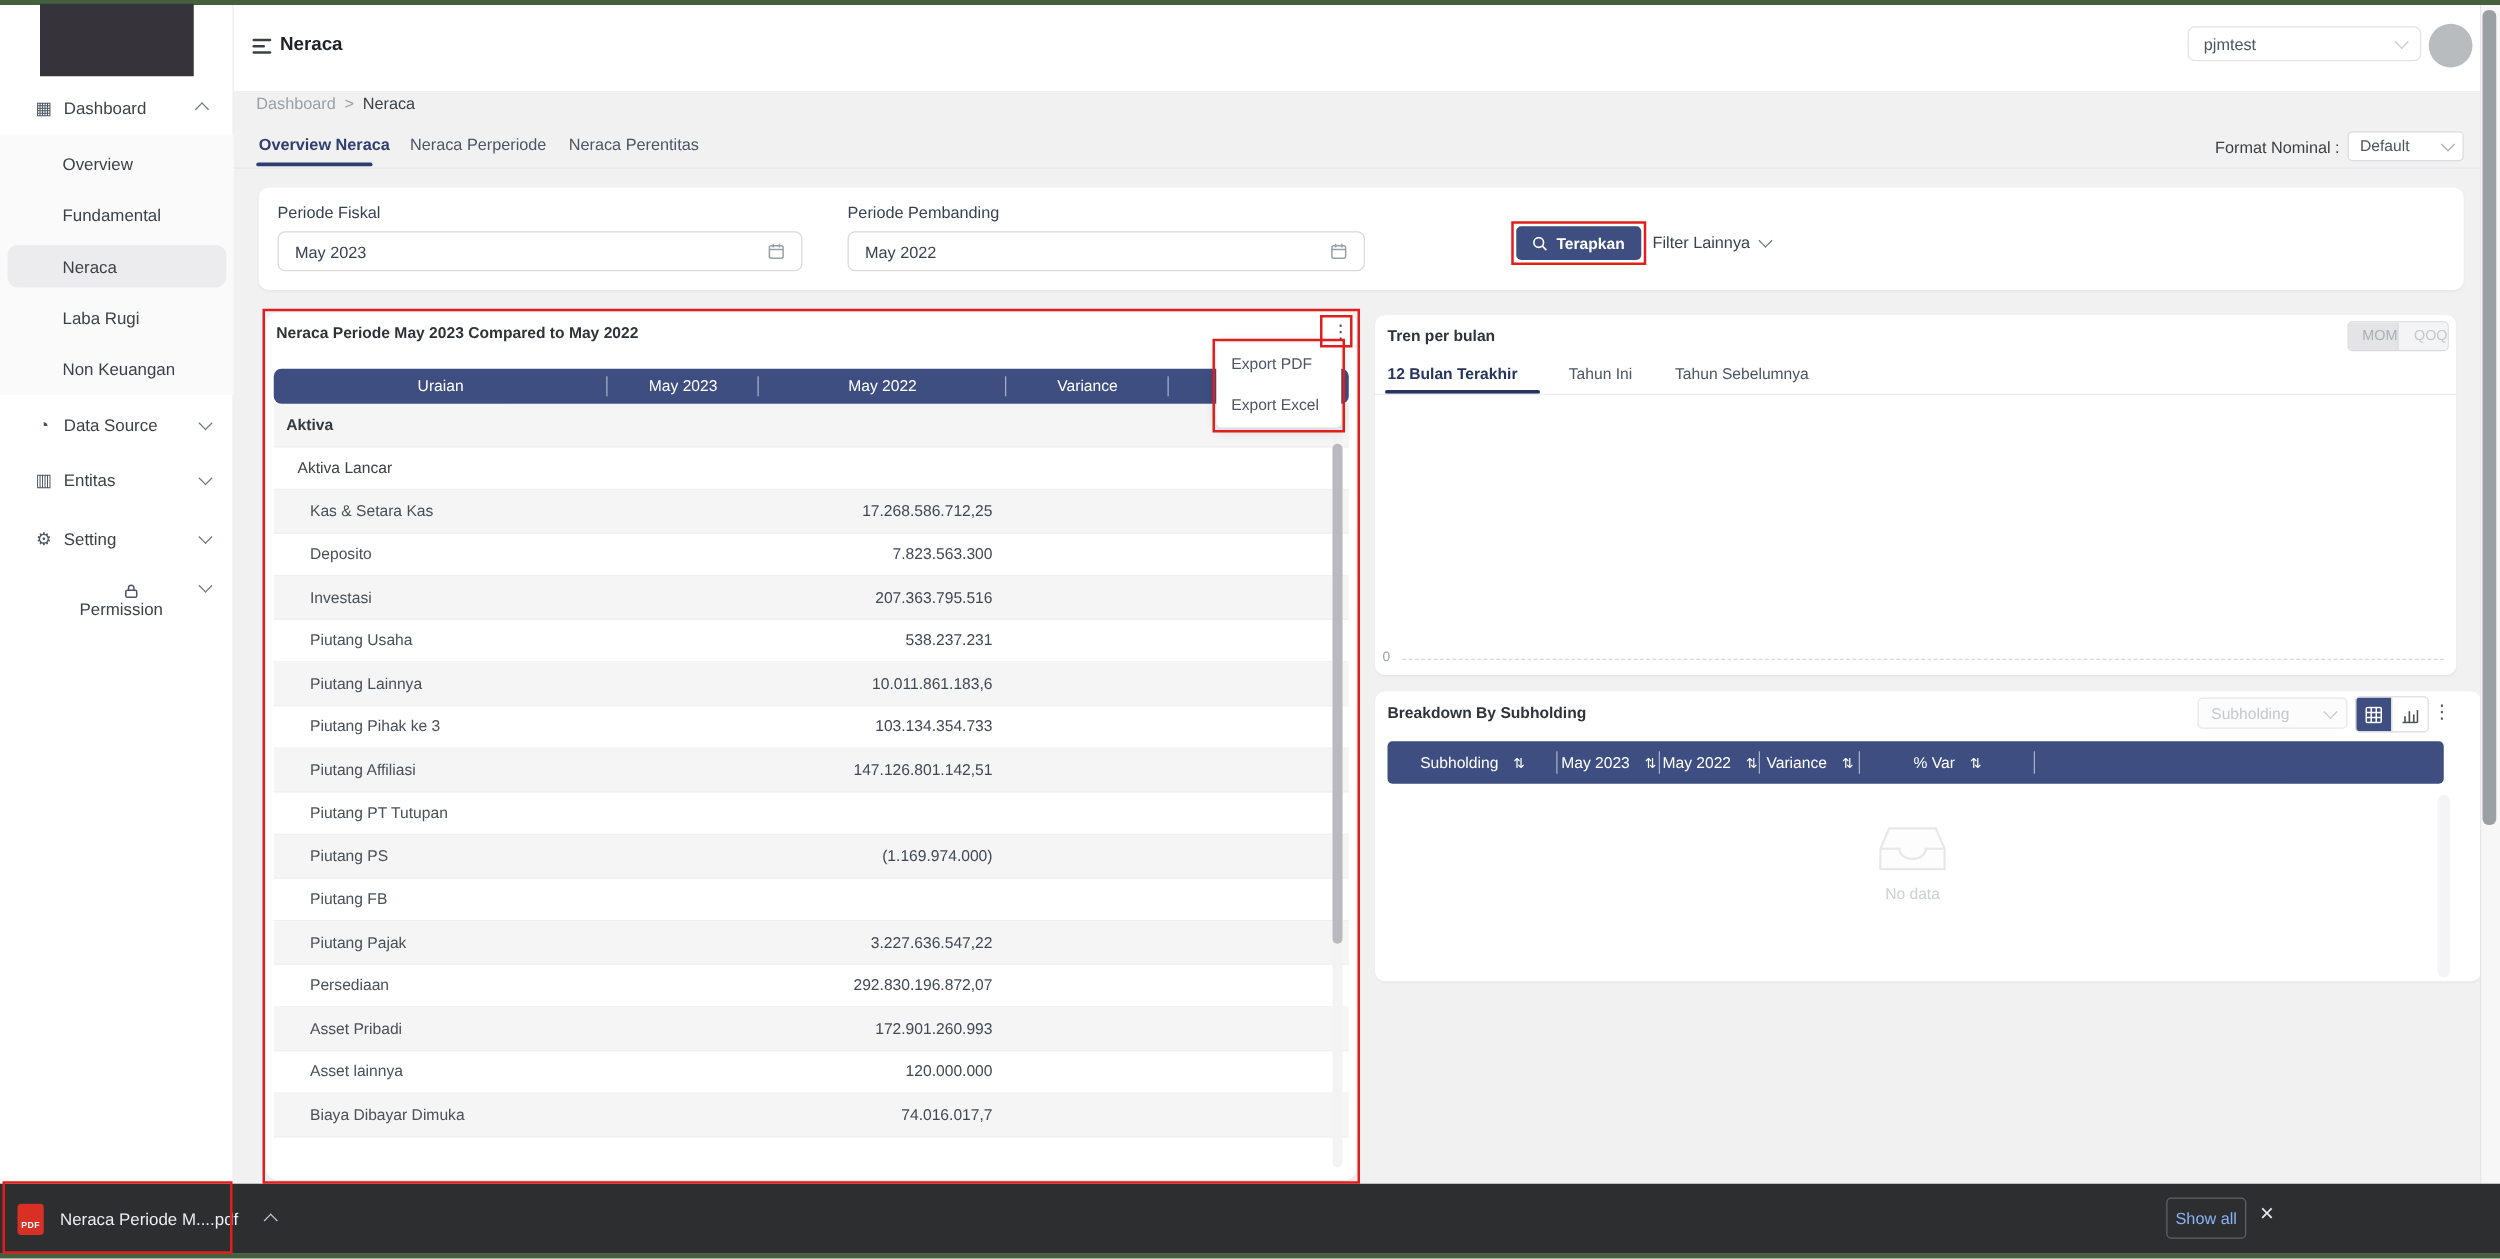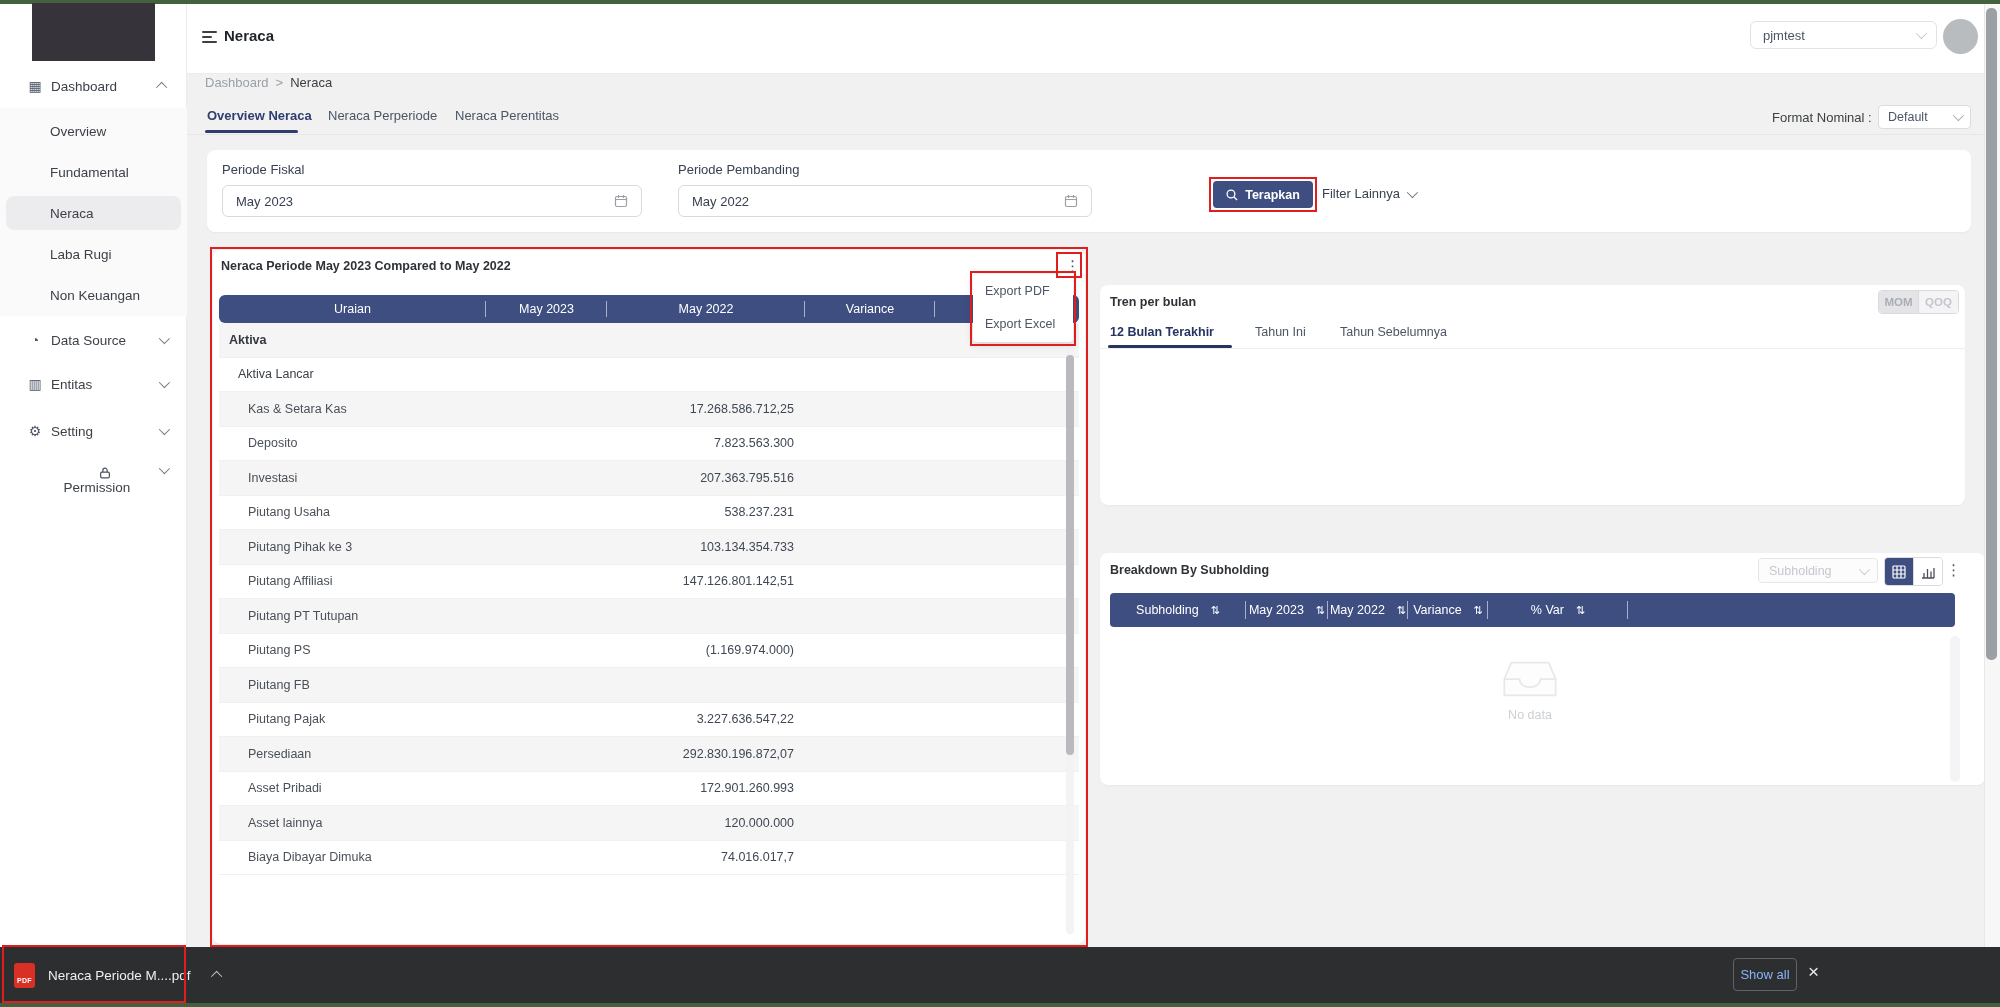--- a/index.html
+++ b/index.html
@@ -74,21 +74,21 @@
   .trow.l2 .rlabel{padding-left:29px;}
   .trow .rval{grid-column:3;text-align:right;padding-right:11px;color:#3f4854;}
   .inner-sb-track{position:absolute;left:853px;top:78px;width:8px;height:606px;background:#f3f3f4;border-radius:4px;}
   .inner-sb-thumb{position:absolute;left:853px;top:105px;width:8px;height:400px;background:#b9b9be;border-radius:4px;cursor:pointer;}
   .export-menu{position:absolute;left:973px;top:274px;width:100px;background:#fff;border-radius:4px;z-index:30;
                box-shadow:0 2px 10px rgba(0,0,0,.16);padding:1px 0;}
   .export-menu .mi{height:33px;line-height:33px;padding-left:12px;font-size:12.5px;color:#4b5563;cursor:pointer;}
   
   .card-title{position:absolute;left:10px;top:10px;font-size:12.5px;font-weight:700;color:#2f3337;}
   .seg{position:absolute;left:778px;top:5px;display:flex;border:1px solid #d9d9de;border-radius:4px;overflow:hidden;}
-  .seg span{width:39px;height:22px;line-height:22px;text-align:center;font-size:11.5px;font-weight:700;cursor:pointer;}
+  .seg span{width:39px;height:22px;line-height:22px;text-align:right;font-size:11.5px;font-weight:400;cursor:pointer;}
   .seg .mom{background:#e4e4e7;color:#a9adb4;border-right:1px solid #d9d9de;}
   .seg .qoq{background:#f4f4f6;color:#c3c6cc;}
   .tren-tab{position:absolute;top:40px;font-size:12.5px;color:#4b5563;cursor:pointer;}
   .tren-tab.active{color:#26345f;font-weight:700;}
   .tren-underline{position:absolute;left:8px;top:60px;width:124px;height:3px;background:#26345f;border-radius:2px;}
   .tren-divider{position:absolute;left:0;top:63px;width:865px;height:1px;background:#ededef;}
   .zero-label{position:absolute;left:6px;top:268px;font-size:11px;color:#9aa0a6;}
   .zero-line{position:absolute;left:22px;top:275px;width:833px;height:0;border-top:1px dashed #d8d8da;}
   
   .bd-select{position:absolute;left:658px;top:5px;width:120px;height:25px;border:1px solid #e6e6e9;border-radius:4px;background:#fcfcfd;
@@ -281,20 +281,24 @@
         </div>
       <div class="trow l2">
           <span class="rlabel">Investasi</span>
           <span class="rval">207.363.795.516</span>
         </div>
       <div class="trow l2">
           <span class="rlabel">Piutang Usaha</span>
           <span class="rval">538.237.231</span>
         </div>
       <div class="trow l2">
+          <span class="rlabel">Piutang Lainnya</span>
+          <span class="rval">10.011.861.183,6</span>
+        </div>
+      <div class="trow l2">
           <span class="rlabel">Piutang Pihak ke 3</span>
           <span class="rval">103.134.354.733</span>
         </div>
       <div class="trow l2">
           <span class="rlabel">Piutang Affiliasi</span>
           <span class="rval">147.126.801.142,51</span>
         </div>
       <div class="trow l2">
           <span class="rlabel">Piutang PT Tutupan</span>
           <span class="rval"></span>
@@ -331,21 +335,21 @@
 
     <div class="inner-sb-track"></div>
     <div class="inner-sb-thumb"></div>
   </div>
 
   <div class="export-menu">
     <div class="mi">Export PDF</div>
     <div class="mi">Export Excel</div>
   </div>
 
-  <div class="card" style="left:1100px;top:252px;width:865px;height:220px;margin-top:33px;">
+  <div class="card" style="left:1100px;top:252px;width:865px;height:288px;">
     <div class="card-title">Tren per bulan</div>
     <div class="seg">
       <span class="mom">MOM</span>
       <span class="qoq">QOQ</span>
     </div>
     <div class="tren-tab active" style="left:10px;">12 Bulan Terakhir</div>
     <div class="tren-tab" style="left:155px;">Tahun Ini</div>
     <div class="tren-tab" style="left:240px;">Tahun Sebelumnya</div>
     <div class="tren-underline"></div>
     <div class="tren-divider"></div>

